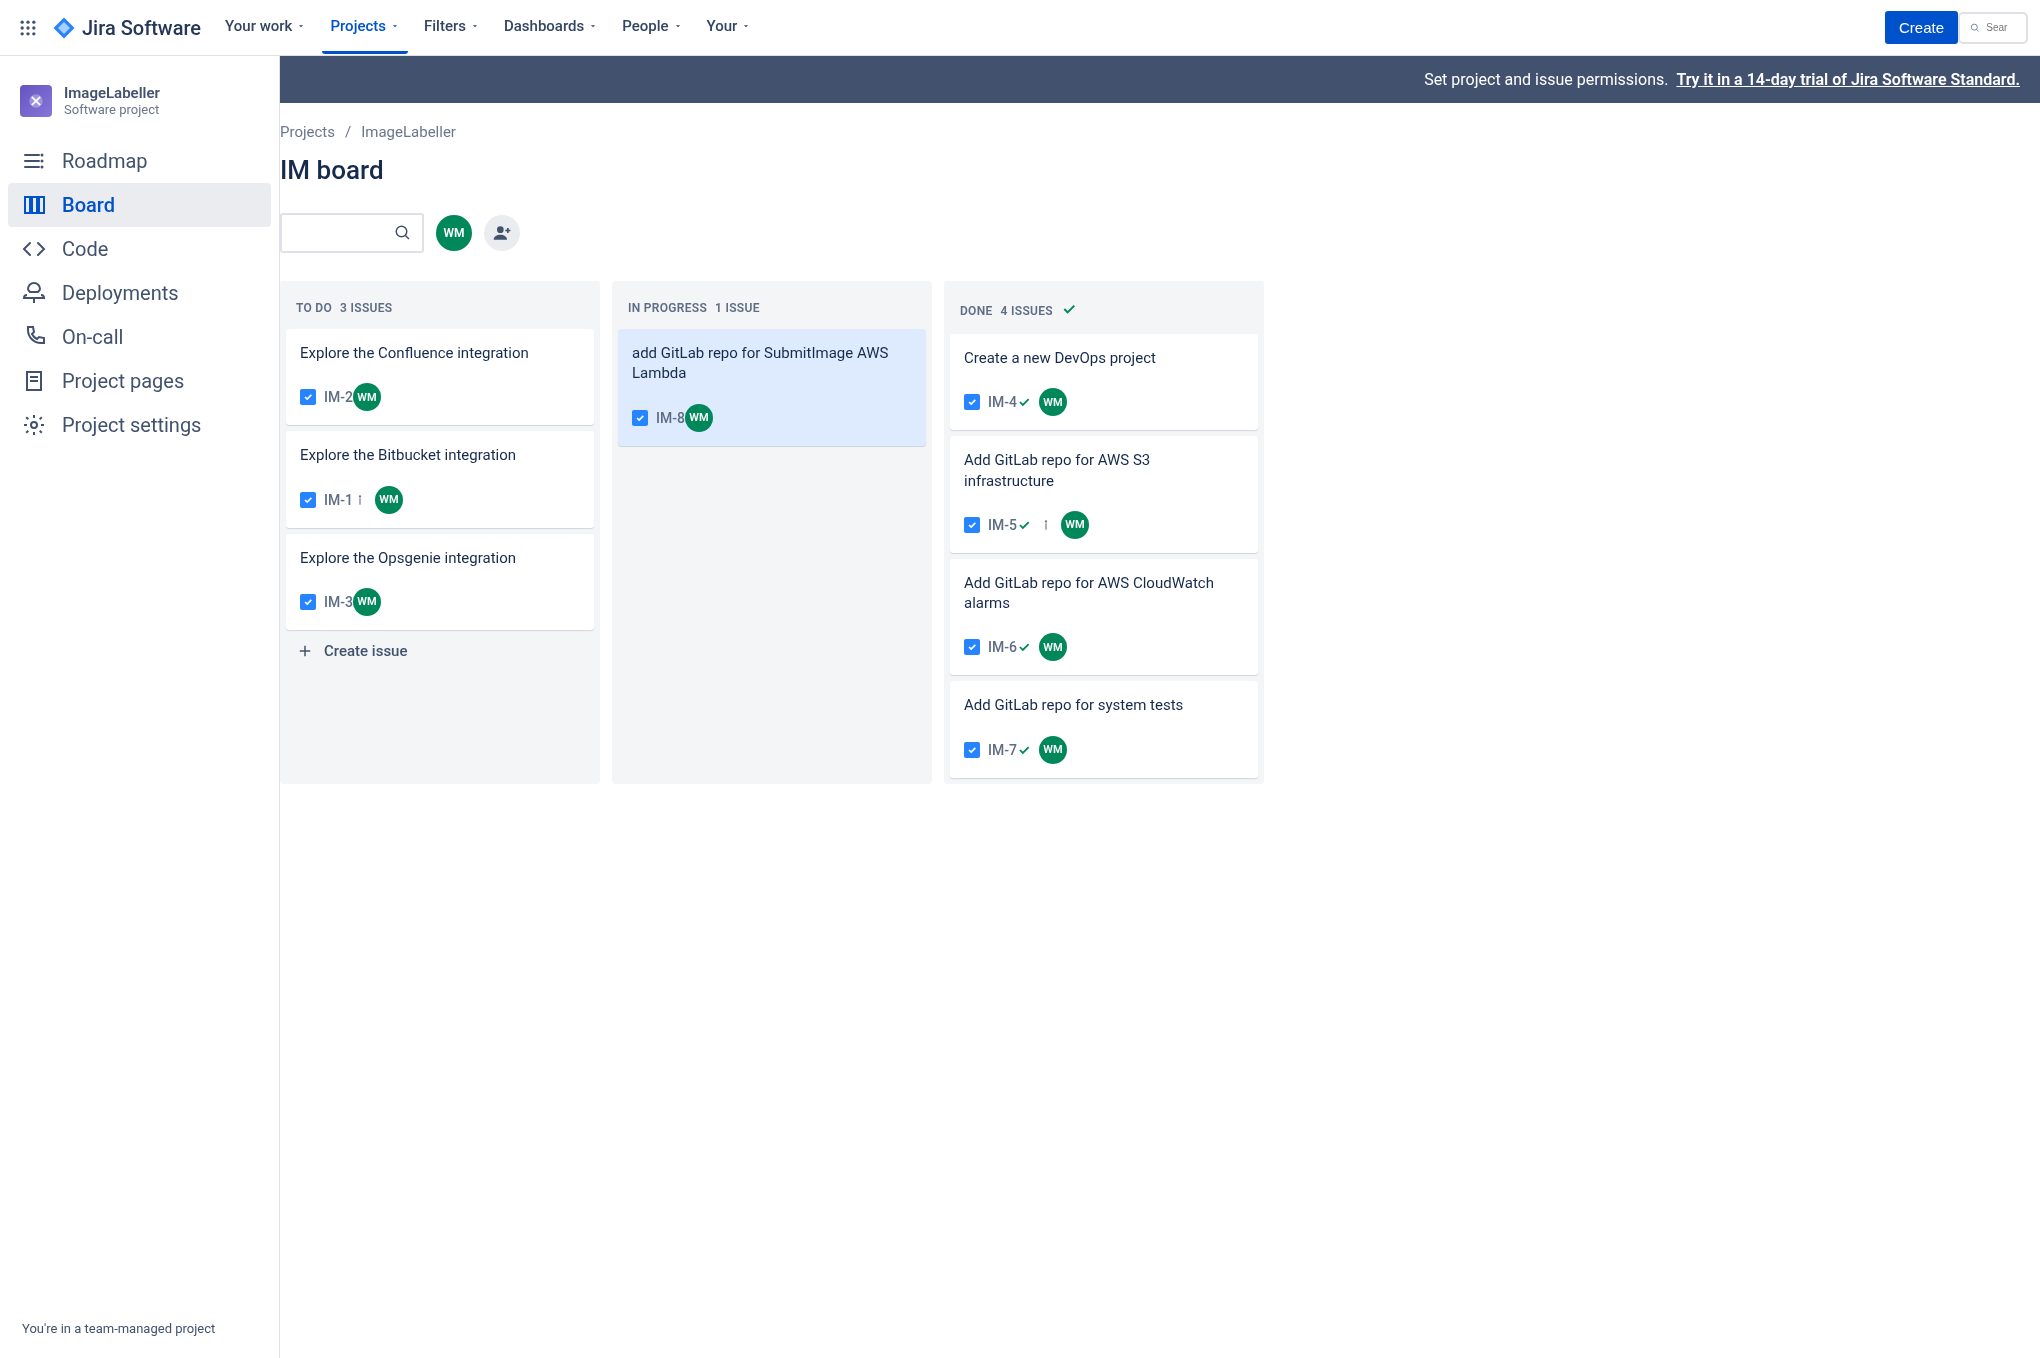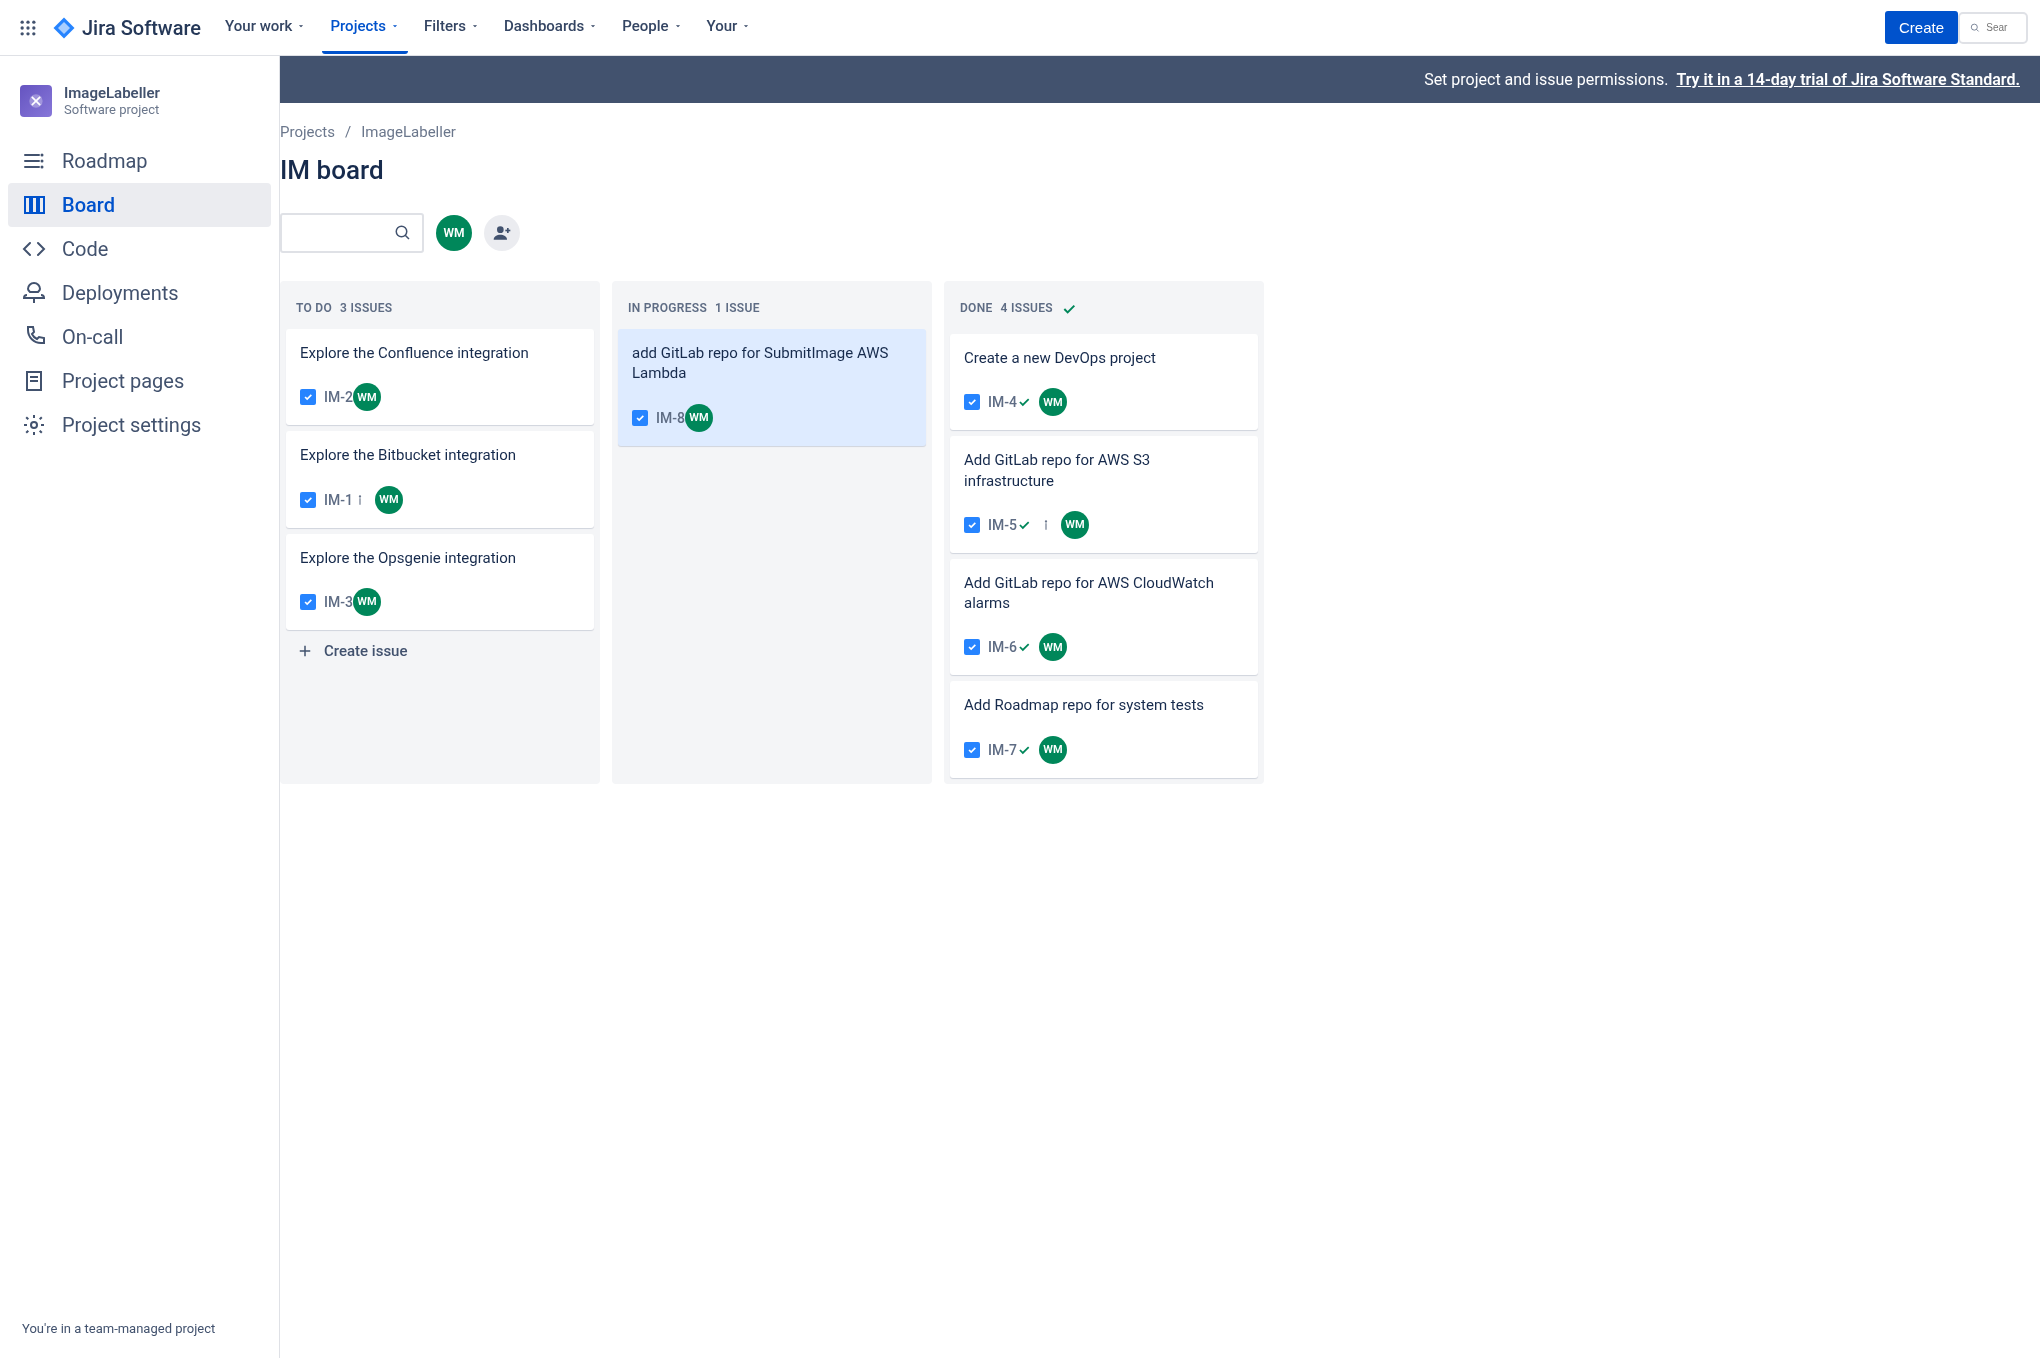--- a/index.html
+++ b/index.html
@@ -32,21 +32,21 @@
 .breadcrumb { color: #6B778C; font-size: 15px; display: flex; gap: 10px; }
 .breadcrumb span.sep { color: #6B778C; }
 .page-title { font-size: 26px; font-weight: 500; margin-top: 14px; color:#172B4D; }
 .toolbar { display: flex; align-items: center; gap: 12px; margin-top: 28px; }
 .board-search { border: 2px solid #DFE1E6; border-radius: 3px; height: 40px; width: 144px; display: flex; align-items: center; justify-content: flex-end; padding: 0 10px; color: #42526E; }
 .avatar { width: 36px; height: 36px; border-radius: 50%; background: #00875A; color: #fff; display: inline-flex; align-items: center; justify-content: center; font-size: 12px; font-weight: 600; }
 .avatar.sm { width: 28px; height: 28px; font-size: 11px; }
 .avatar-add { width: 36px; height: 36px; border-radius: 50%; background: #EBECF0; display: inline-flex; align-items: center; justify-content: center; color: #42526E; cursor: pointer; }
 .columns { display: flex; gap: 12px; margin-top: 28px; }
 .column { background: #F4F5F7; border-radius: 4px; width: 320px; flex-shrink: 0; padding: 6px; }
-.col-header { padding: 14px 10px; color: #5E6C84; font-size: 12px; font-weight: 600; letter-spacing: 0.3px; display: flex; align-items: flex-start; gap: 8px;}
+.col-header { padding: 14px 10px; color: #5E6C84; font-size: 12px; font-weight: 600; letter-spacing: 0.3px; display: flex; align-items: center; gap: 8px;}
 .col-header .check { color: #00875A; }
 .cards { display:flex; flex-direction:column; gap:6px; }
 .card { background: #fff; border-radius: 3px; padding: 14px 14px; box-shadow: 0 1px 1px rgba(9,30,66,0.15); cursor: pointer; }
 .card.selected { background: #DEEBFF; }
 .card-title { font-size: 15px; color: #172B4D; line-height: 1.35; }
 .card-footer { display: flex; align-items: center; justify-content: flex-start; margin-top: 20px; }
 .card-meta { display:flex; align-items:center; gap:8px; }
 .issue-type { width: 16px; height: 16px; background: #2684FF; border-radius: 2px; display: inline-flex; align-items: center; justify-content: center; }
 .issue-type svg { width: 10px; height: 10px; }
 .issue-key { color: #5E6C84; font-size: 14px; font-weight: 500; }
@@ -392,21 +392,21 @@
                     <span class="done-check">
                       <svg viewBox="0 0 24 24" width="14" height="14" fill="none" stroke="currentColor" stroke-width="3">
                         <path d="M5 12l5 5L20 7"></path>
                       </svg>
                     </span>
                     <span class="avatar sm">WM</span>
                   </div>
       </div>
     </div>
               <div class="card">
-      <div class="card-title">Add Roadmap repo for system tests</div>
+      <div class="card-title">Add GitLab repo for system tests</div>
       <div class="card-footer">
         <div class="card-meta">
           <span class="issue-type">
                       <svg viewBox="0 0 24 24" fill="none" stroke="#fff" stroke-width="4">
                         <path d="M5 12l5 5L20 7"></path>
                       </svg>
                     </span>
           <span class="issue-key">IM-7</span>
         </div>
         <div class="right-meta">

